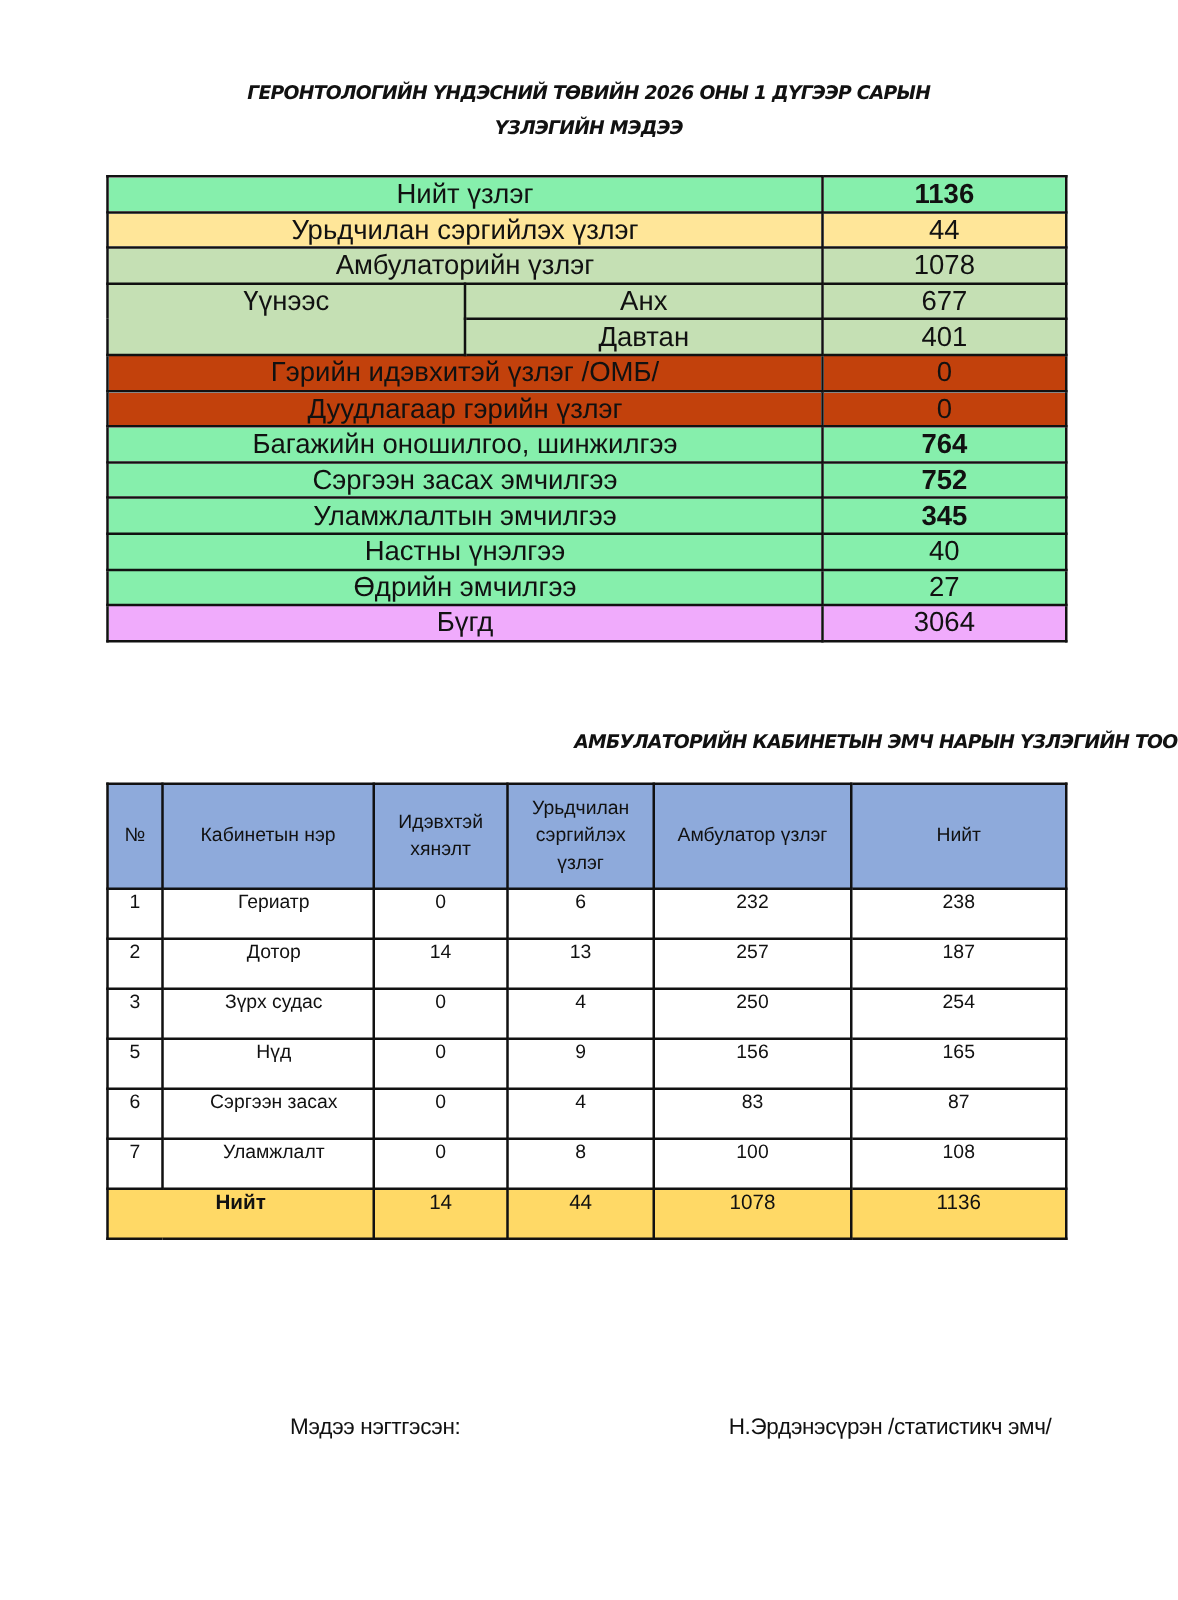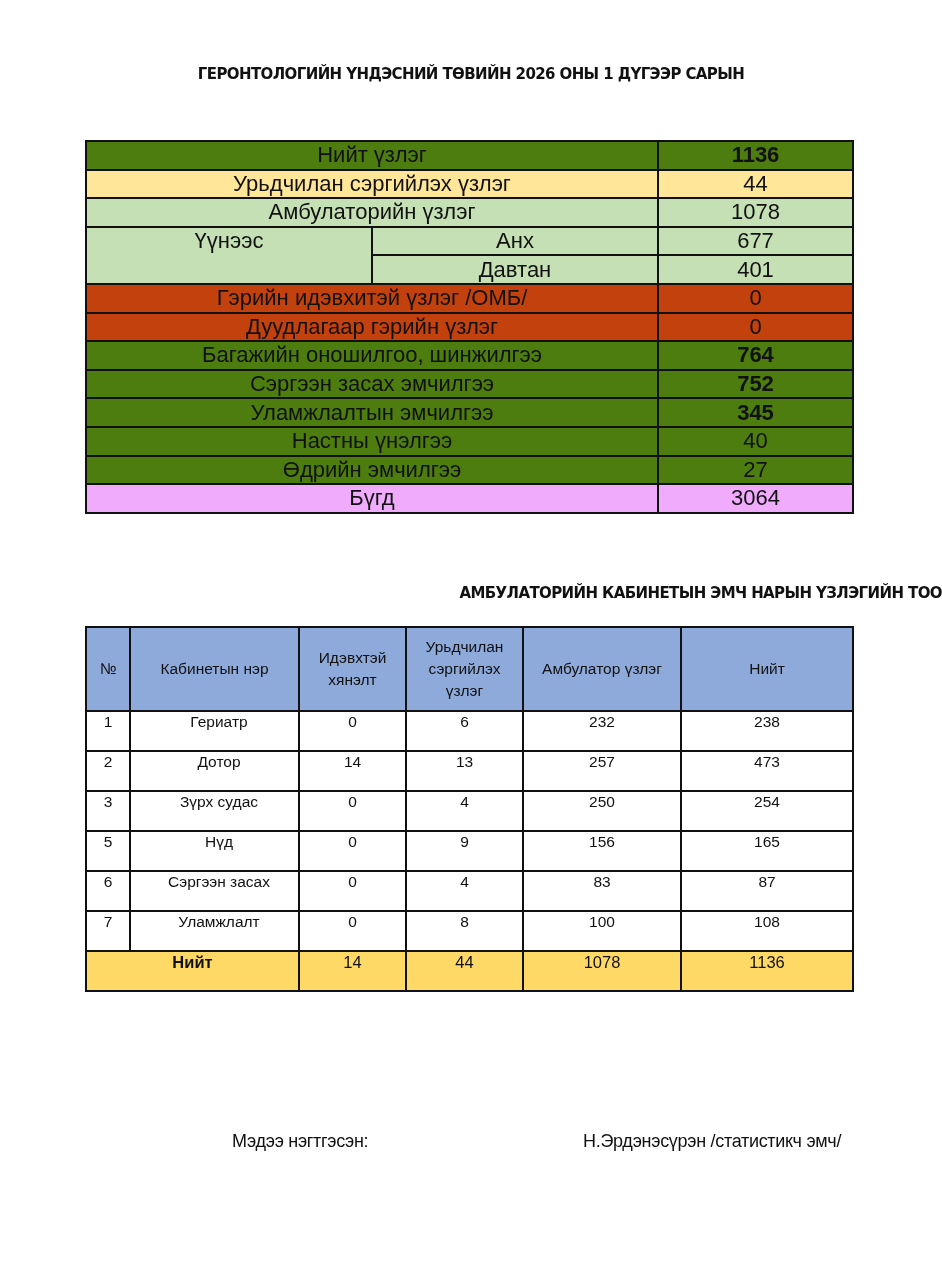--- a/index.html
+++ b/index.html
@@ -1,26 +1,26 @@
 <!DOCTYPE html>
 <html><head>
 <meta charset="utf-8">
 <style>
   html, body { margin: 0; padding: 0; background: #ffffff; }
   body { width: 942px; height: 1280px; position: relative; overflow: hidden; font-family: "Liberation Sans", sans-serif; color: #111; }
-  .title { position: absolute; left: 0; width: 942px; text-align: center; font-family: "DejaVu Sans", sans-serif; font-weight: bold; font-size: 15px; letter-spacing: -0.6px; color: #111; }
+  .title { position: absolute; left: 0; width: 942px; text-align: center; font-family: "DejaVu Sans", sans-serif; font-weight: bold; font-size: 15px; letter-spacing: -0.6px; color: #111; font-style: italic; }
   #title1 { top: 60px; line-height: 28px; }
   #title2 { top: 583px; line-height: 20px; text-align: right; }
 
   
   table.summary { position: absolute; left: 85px; top: 140px; width: 769px; border-collapse: collapse; table-layout: fixed; }
   table.summary td { border: 2px solid #111; height: 26.6px; padding: 0; font-size: 22px; text-align: center; line-height: 26px; overflow: hidden; white-space: nowrap; }
   table.summary td.val { width: 193px; }
   table.summary td.sub-head { width: 122px; vertical-align: top; }
-  .c-peach { background: #4d7c0f; }
+  .c-peach { background: #86efac; }
   .c-yellow { background: #ffe699; }
   .c-green { background: #c5e0b4; }
   .c-blue { background: #c2410c; }
   .c-gold { background: #f0abfc; }
   .bold { font-weight: bold; }
 
   
   table.cab { position: absolute; left: 85px; top: 626px; width: 767px; border-collapse: collapse; table-layout: fixed; }
   table.cab th, table.cab td { border: 2px solid #111; font-size: 15.5px; padding: 0; }
   table.cab th { background: #8eaadb; font-weight: normal; height: 82px; text-align: center; vertical-align: middle; line-height: 22px; }
@@ -30,20 +30,21 @@
 
   .footer { position: absolute; top: 1131px; font-size: 18px; color: #111; letter-spacing: -0.3px; margin-left: 48px; }
   #footer-left { left: 184px; }
   #footer-right { left: 535px; }
 </style>
 </head>
 <body>
 
 <div class="title" id="title1">
   <div>ГЕРОНТОЛОГИЙН ҮНДЭСНИЙ ТӨВИЙН 2026 ОНЫ 1 ДҮГЭЭР САРЫН</div>
+  <div>ҮЗЛЭГИЙН МЭДЭЭ</div>
 </div>
 
 <table class="summary">
   <tbody>
       <tr class="c-peach">
     <td colspan="2">Нийт үзлэг</td>
     <td class="val bold">1136</td>
   </tr>
   <tr class="c-yellow">
     <td colspan="2">Урьдчилан сэргийлэх үзлэг</td>
@@ -126,21 +127,21 @@
       <td>6</td>
       <td>232</td>
       <td>238</td>
     </tr>
     <tr>
       <td>2</td>
       <td class="name">Дотор</td>
       <td>14</td>
       <td>13</td>
       <td>257</td>
-      <td>473</td>
+      <td>187</td>
     </tr>
     <tr>
       <td>3</td>
       <td class="name">Зүрх судас</td>
       <td>0</td>
       <td>4</td>
       <td>250</td>
       <td>254</td>
     </tr>
     <tr>

